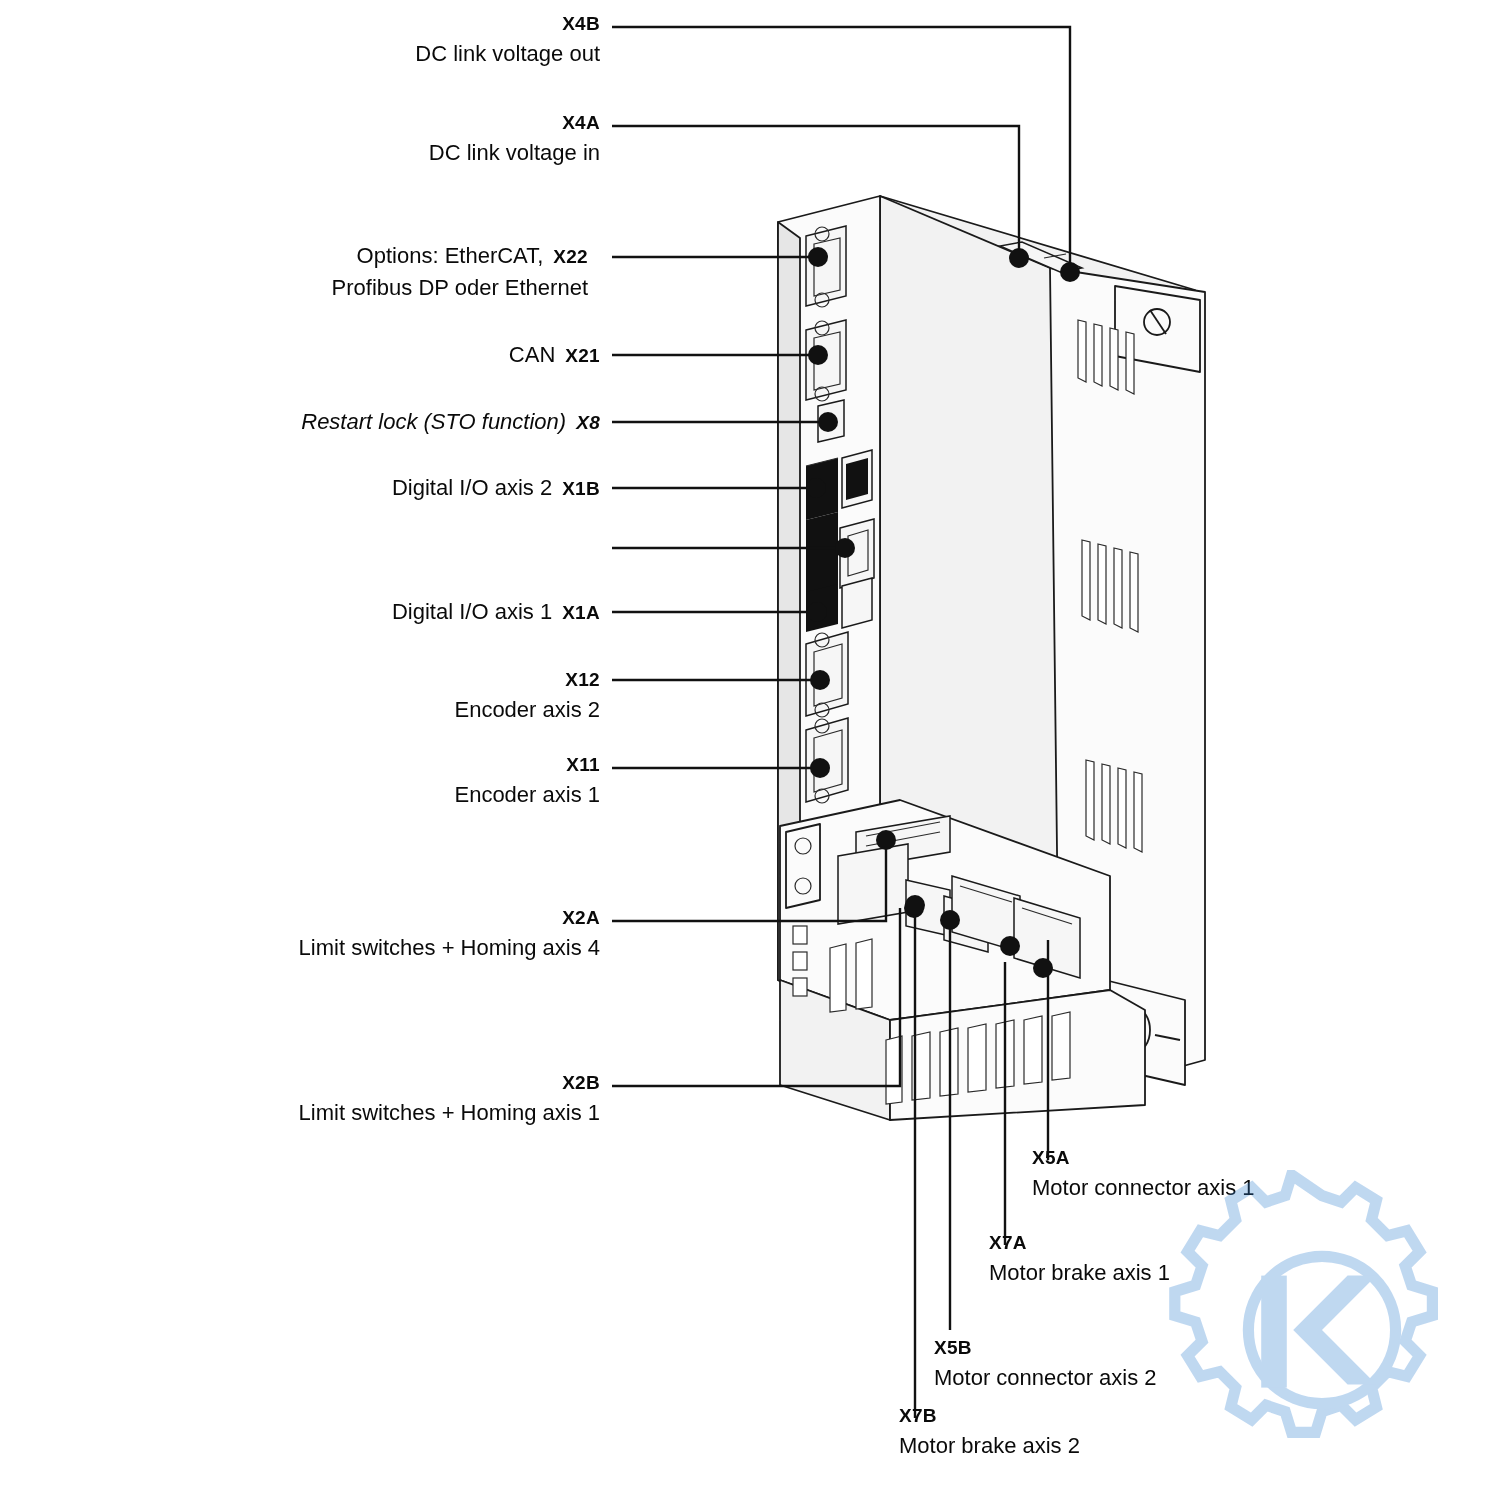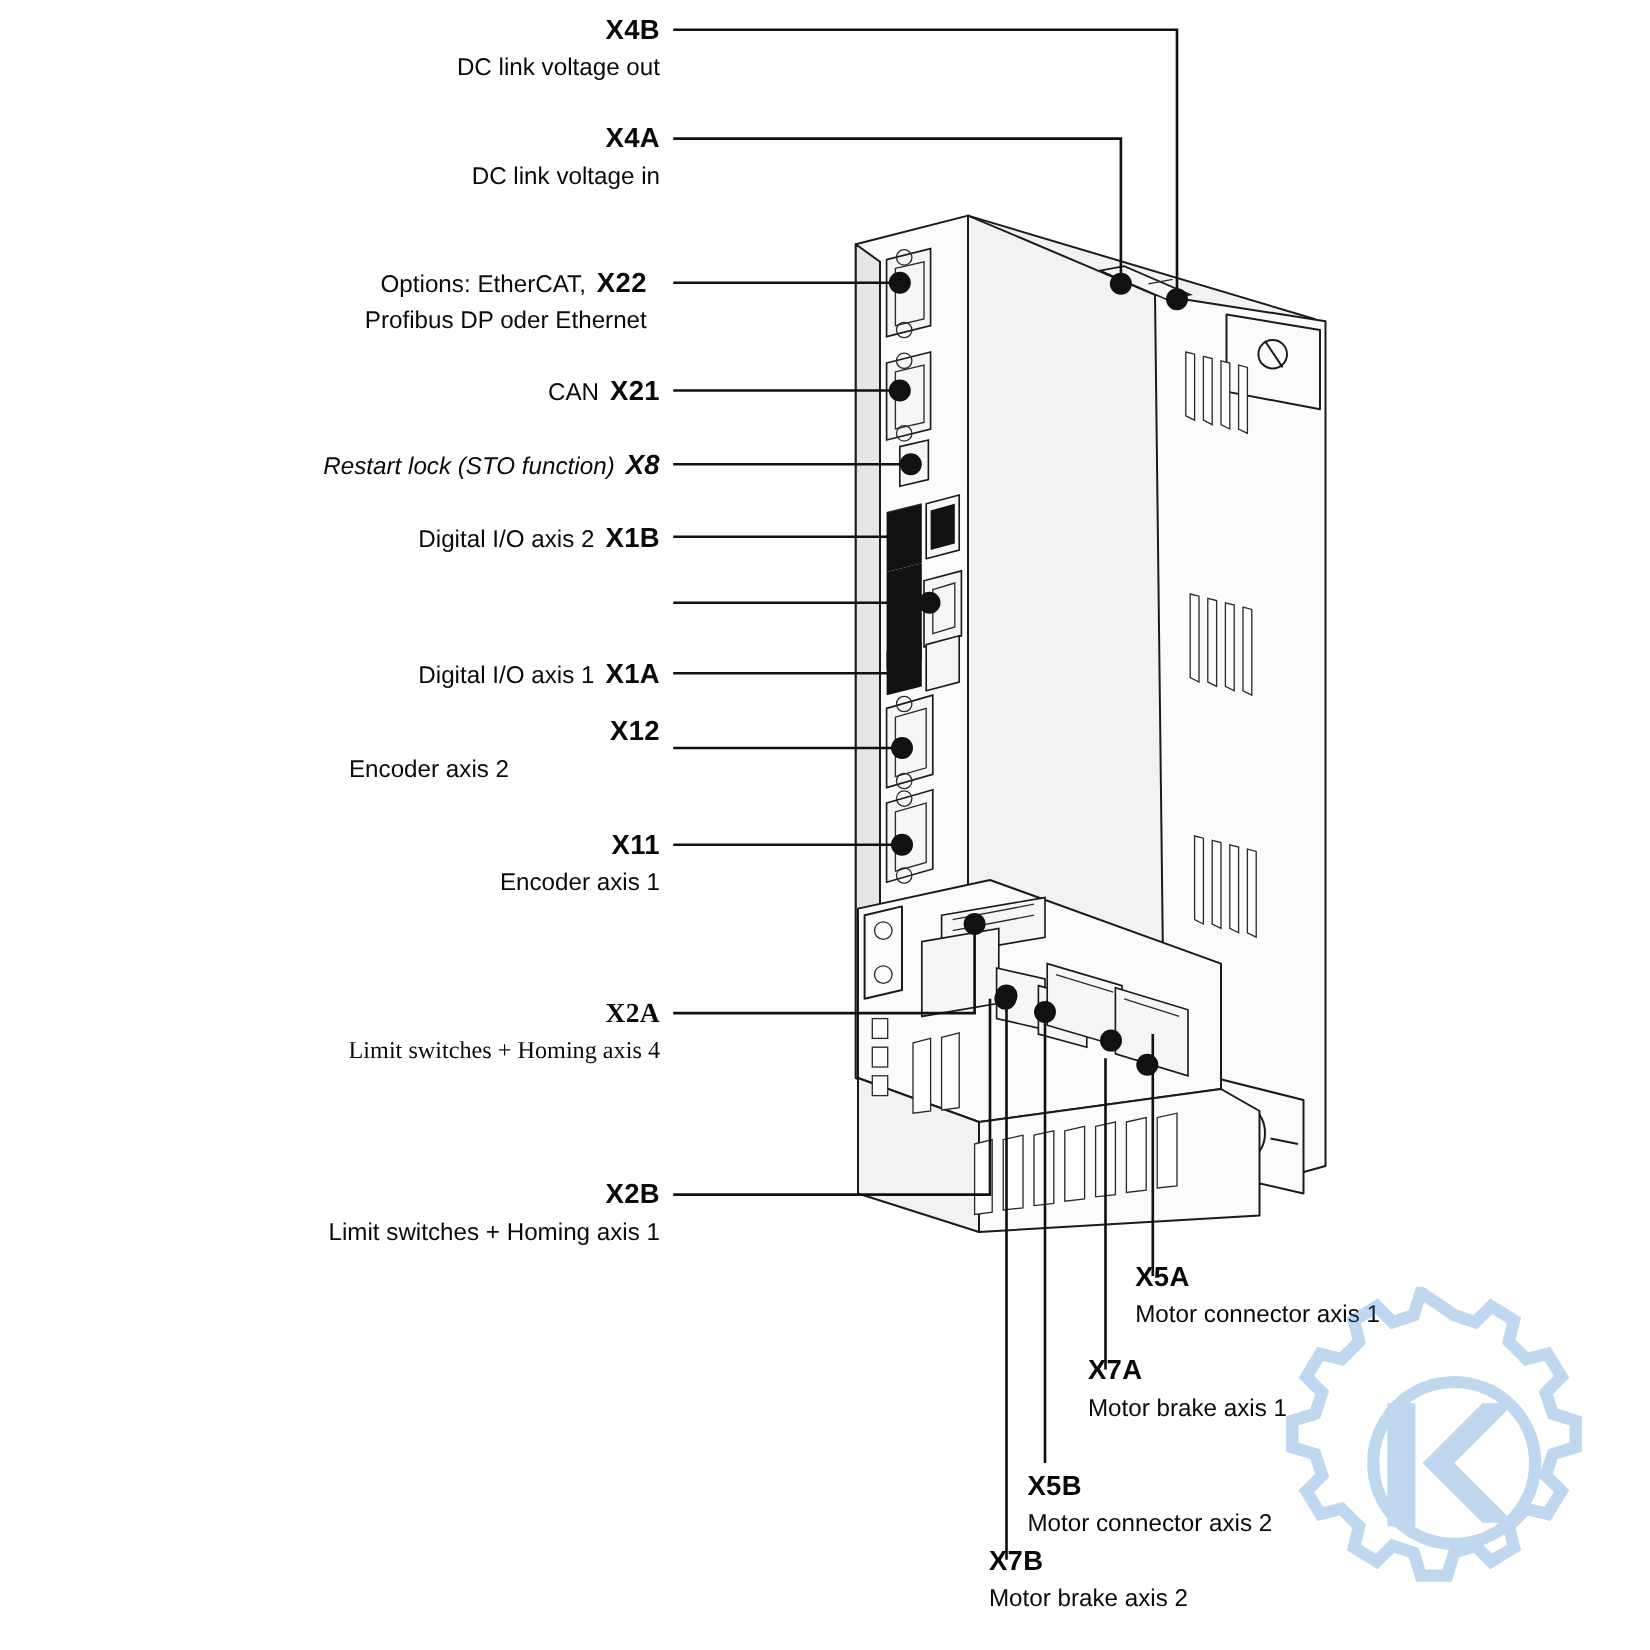--- a/index.html
+++ b/index.html
@@ -16,21 +16,21 @@
     color: #0a0a0a;
     overflow: hidden;
   }
   .callout {
     position: absolute;
     text-align: right;
     line-height: 1.25;
   }
   .callout .code {
     font-weight: bold;
-    font-size: 25px;
+    font-size: 19px;
     letter-spacing: 0.3px;
   }
   .callout .desc {
     font-size: 22px;
     font-weight: normal;
   }
   .callout.left .row {
     display: flex;
     align-items: baseline;
     justify-content: flex-end;
@@ -333,35 +333,35 @@
   </div>
 
 
   <div class="callout left" style="left: 140px; top: 598px; width: 460px;">
     <div class="row">
       <span class="desc">Digital I/O axis 1</span>
       <span class="code">X1A</span>
     </div>
   </div>
 
-  <div class="callout left" style="left: 180px; top: 650px; width: 420px; text-align: center;">
+  <div class="callout left" style="left: 180px; top: 668px; width: 420px;">
     <div class="row">
         <span class="code">X12</span>
       </div>
     <div class="desc desc-line">Encoder axis 2</div>
   </div>
 
   <div class="callout left" style="left: 180px; top: 753px; width: 420px;">
     <div class="row">
         <span class="code">X11</span>
       </div>
     <div class="desc desc-line">Encoder axis 1</div>
   </div>
 
-  <div class="callout left" style="left: 140px; top: 906px; width: 460px; font-family: Liberation Serif, serif;">
+  <div class="callout left" style="left: 140px; top: 906px; width: 460px;">
     <div class="row">
         <span class="code">X2A</span>
       </div>
     <div class="desc desc-line">Limit switches + Homing axis 4</div>
   </div>
 
   <div class="callout left" style="left: 140px; top: 1071px; width: 460px;">
     <div class="row">
         <span class="code">X2B</span>
       </div>

